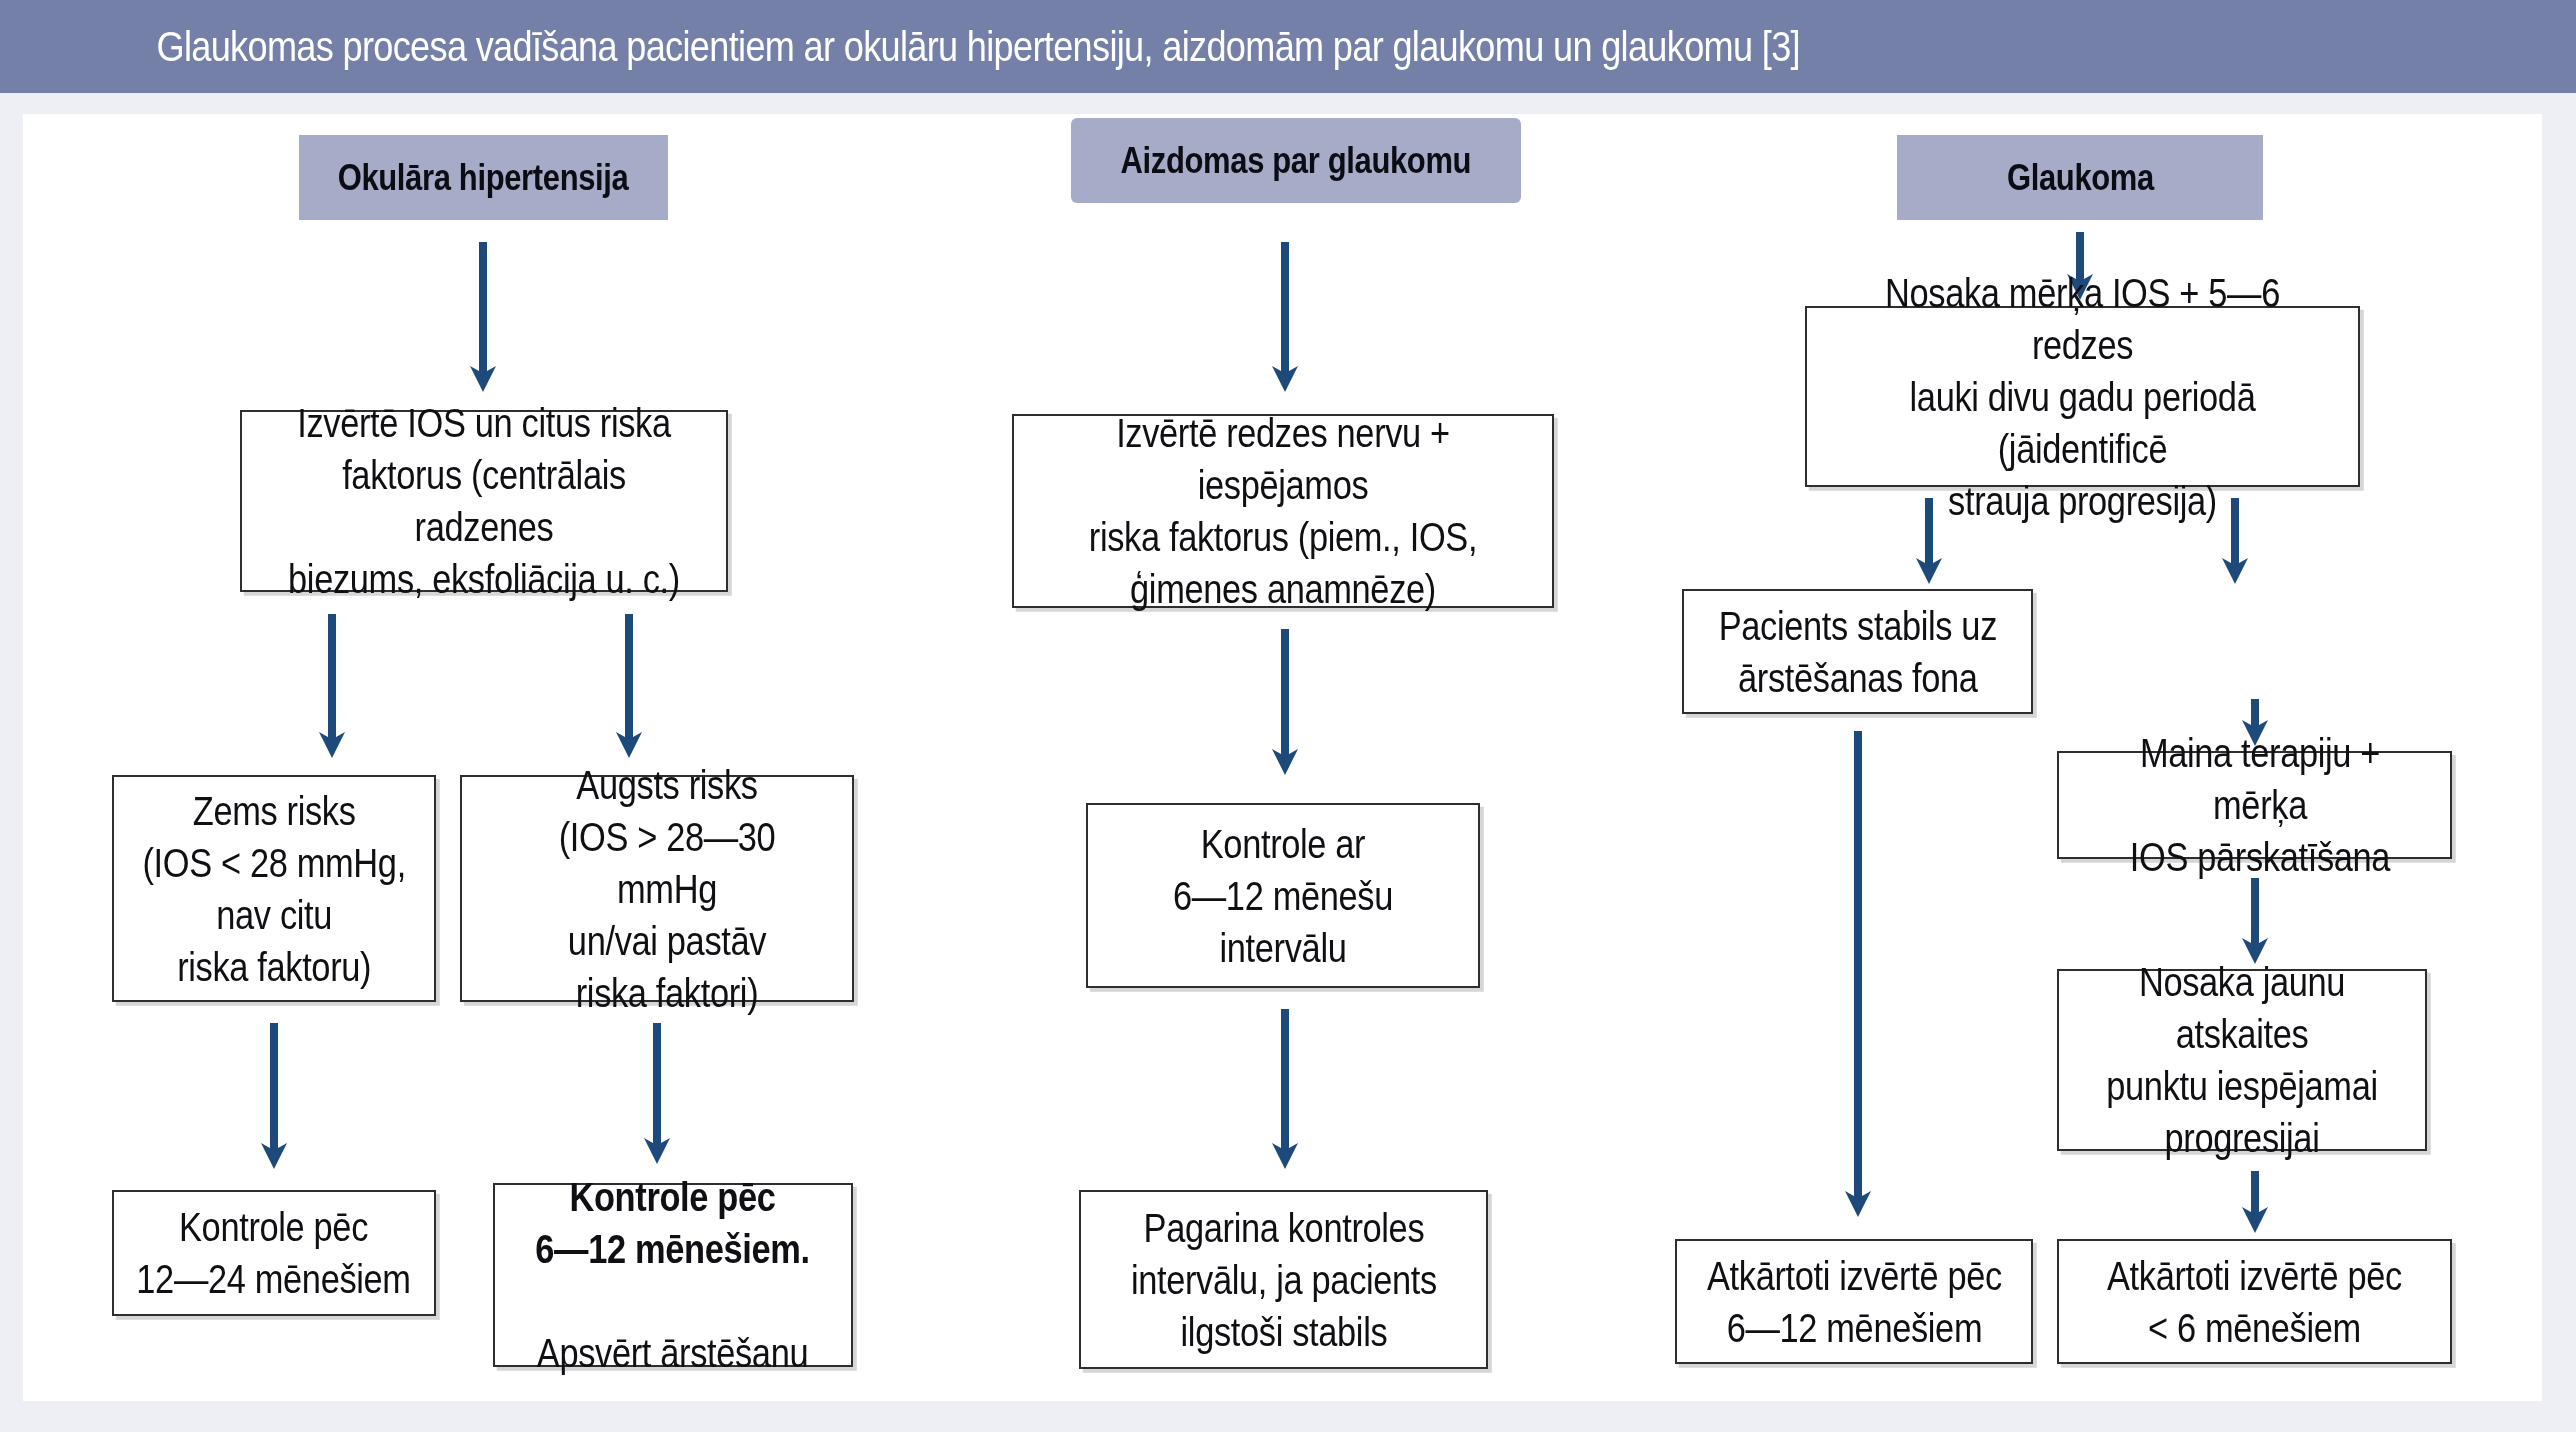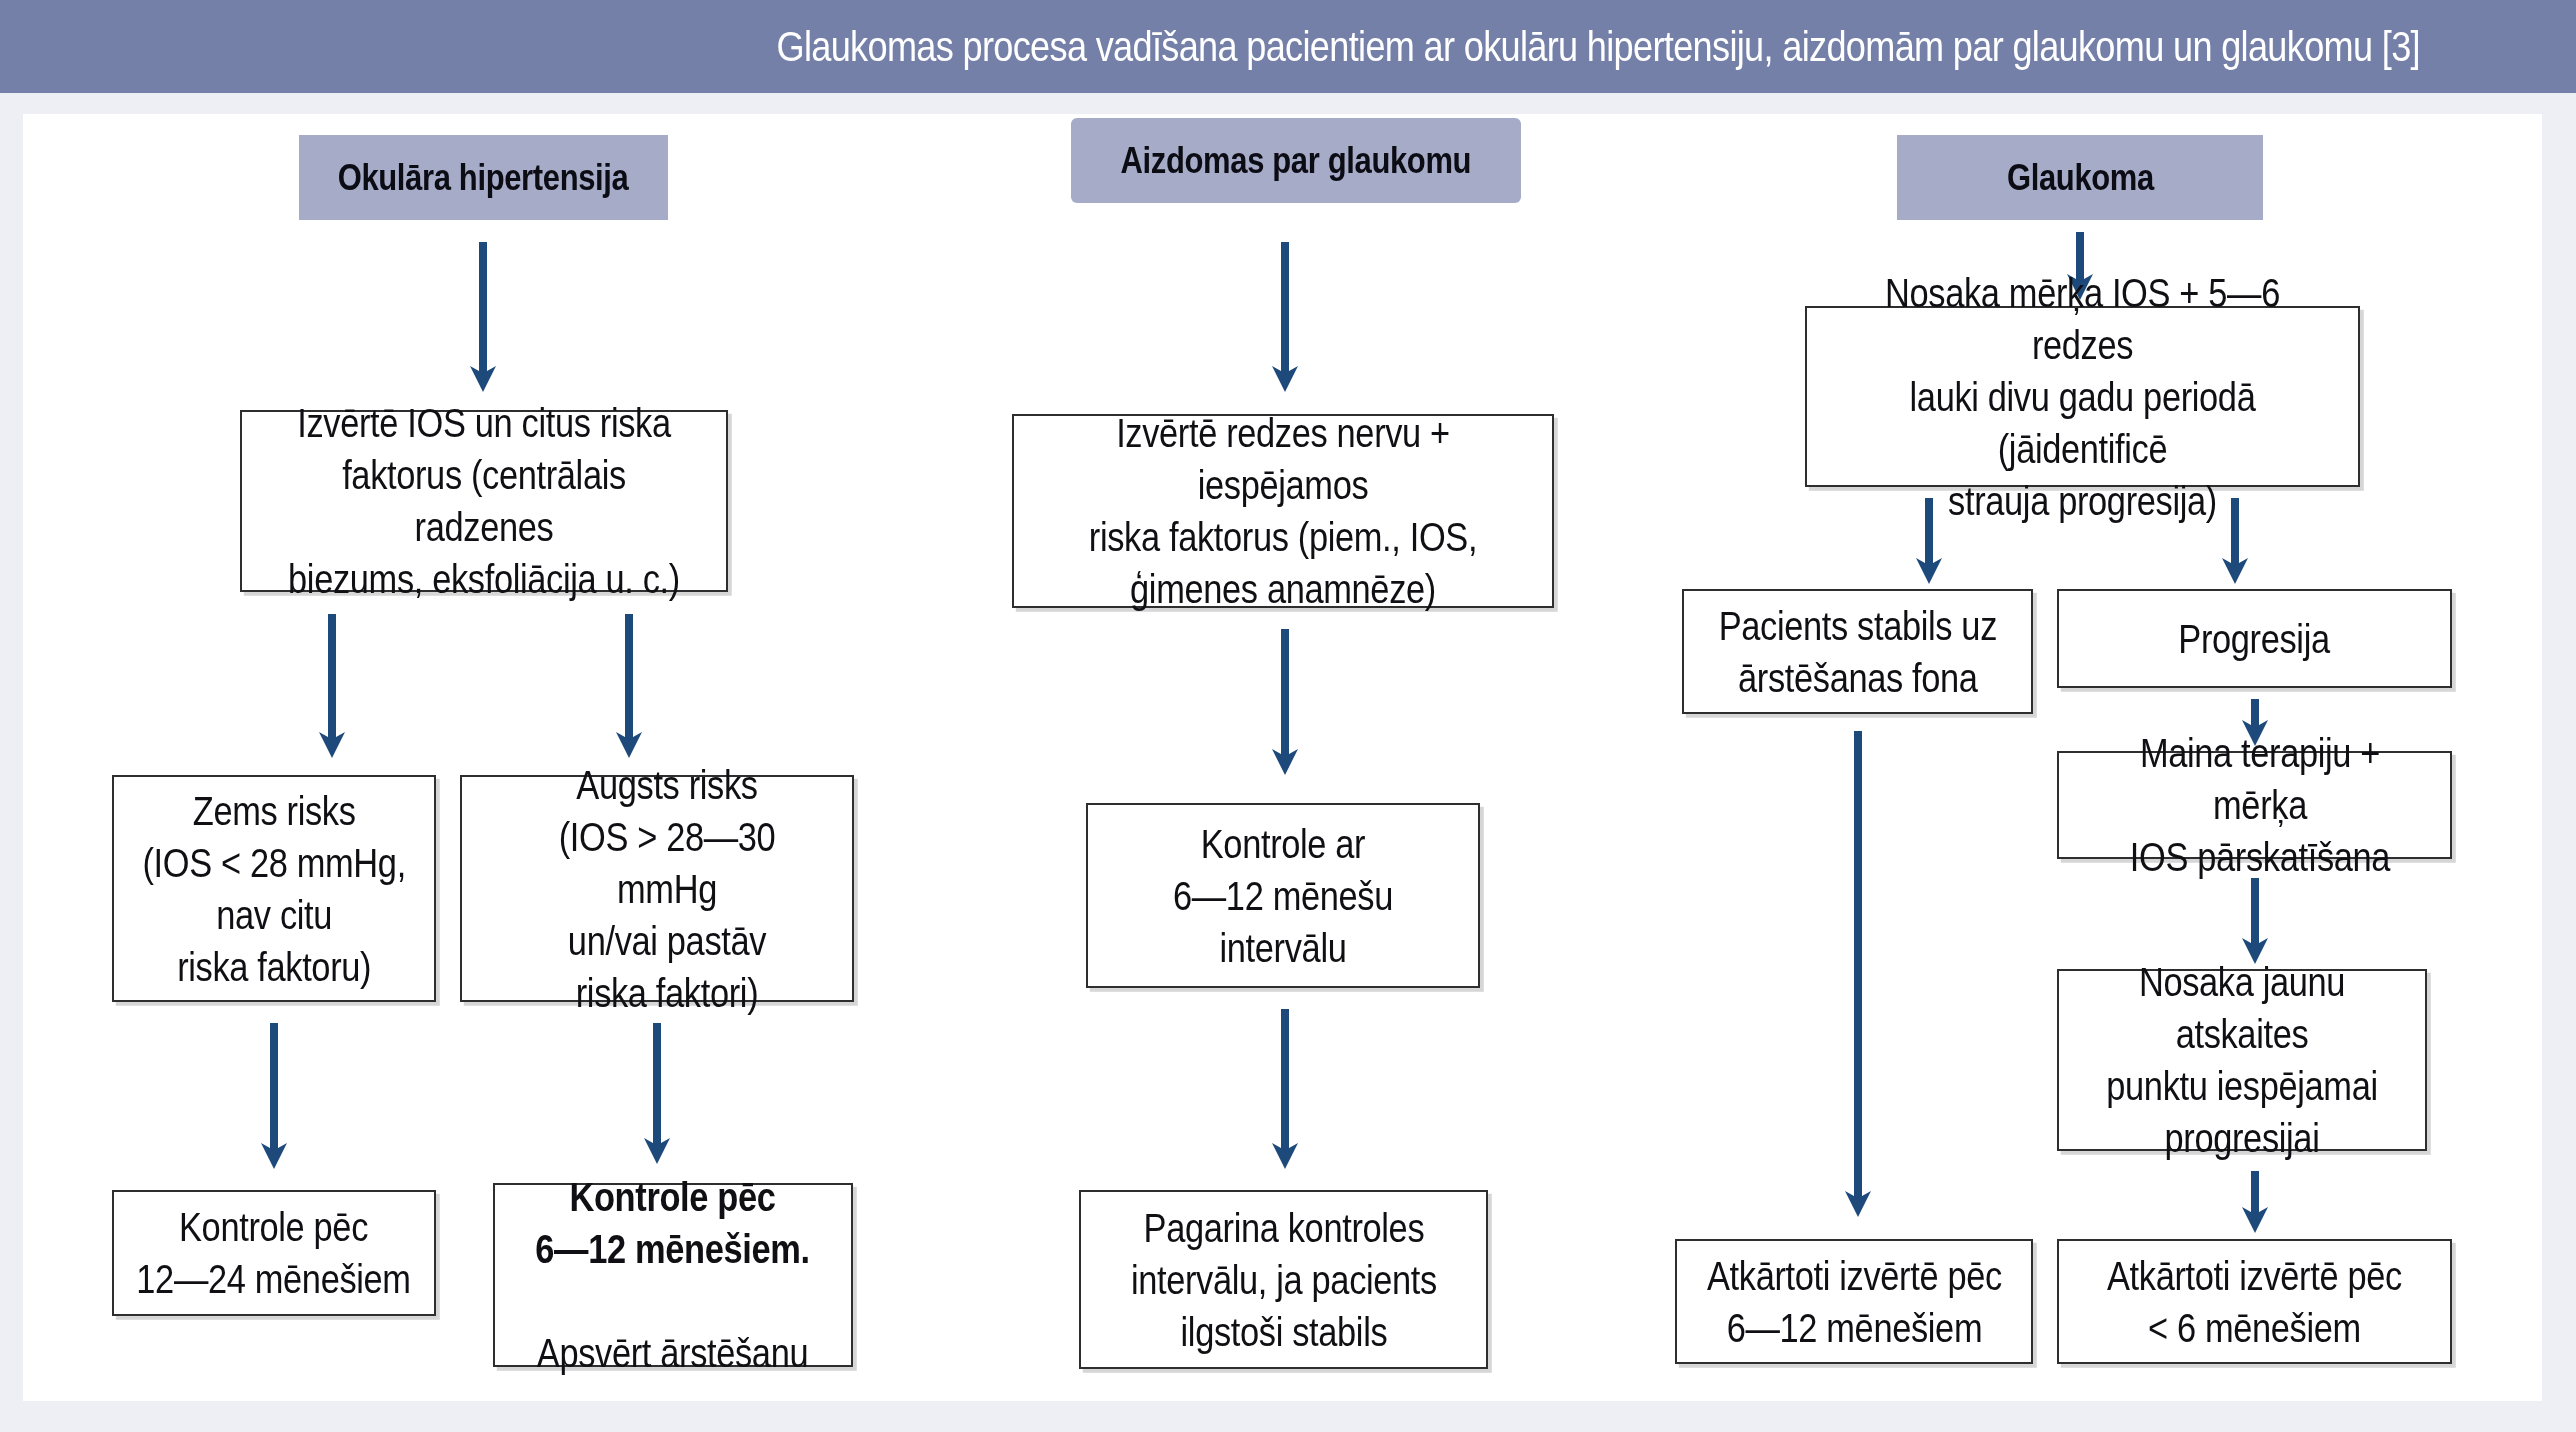--- a/index.html
+++ b/index.html
@@ -7,21 +7,21 @@
     position:relative;
     width:2576px;height:1432px;
     background:var(--page-bg,#edeff5);
     font-family:"Liberation Sans",sans-serif;
     color:#101014;
     overflow:hidden;
   }
   .titlebar{
     position:absolute;left:0;top:0;width:2576px;height:93px;
     background:var(--header-bar,#7580a8);
-    display:flex;align-items:center;justify-content:flex-end;
+    display:flex;align-items:center;justify-content:flex-start;
   }
   .titlebar .t{
     color:#ffffff;font-size:43px;letter-spacing:-0.8px;
     display:inline-block;transform:scaleX(0.84);white-space:nowrap;
   }
   .content{
     position:absolute;left:23px;top:114px;width:2519px;height:1287px;
     background:#ffffff;
   }
   .col-header{
@@ -184,23 +184,20 @@
   <div class="arrow" style="left:2222px;top:498px;height:86px;">
       <i class="shaft"></i>
       <i class="head"></i>
     </div>
 
   <div class="node" style="left:1682px;top:589px;width:351px;height:125px;">
     <span class="cond">Pacients stabils uz
 ārstēšanas fona</span>
   </div>
 
-  <div class="node" style="left:2057px;top:589px;width:395px;height:99px;">
-    <span class="cond">Progresija</span>
-  </div>
 
   <div class="arrow" style="left:1845px;top:731px;height:486px;">
       <i class="shaft"></i>
       <i class="head"></i>
     </div>
 
   <div class="arrow" style="left:2242px;top:699px;height:47px;">
       <i class="shaft"></i>
       <i class="head"></i>
     </div>

